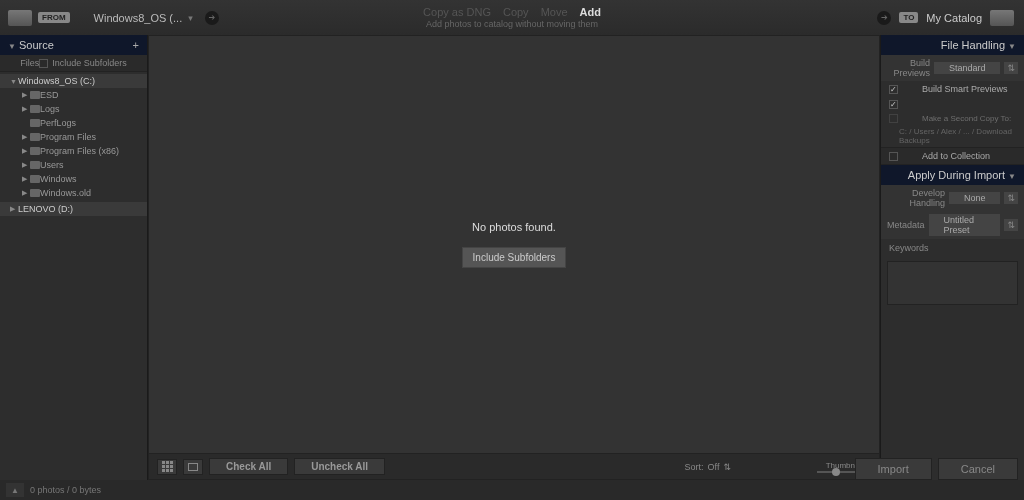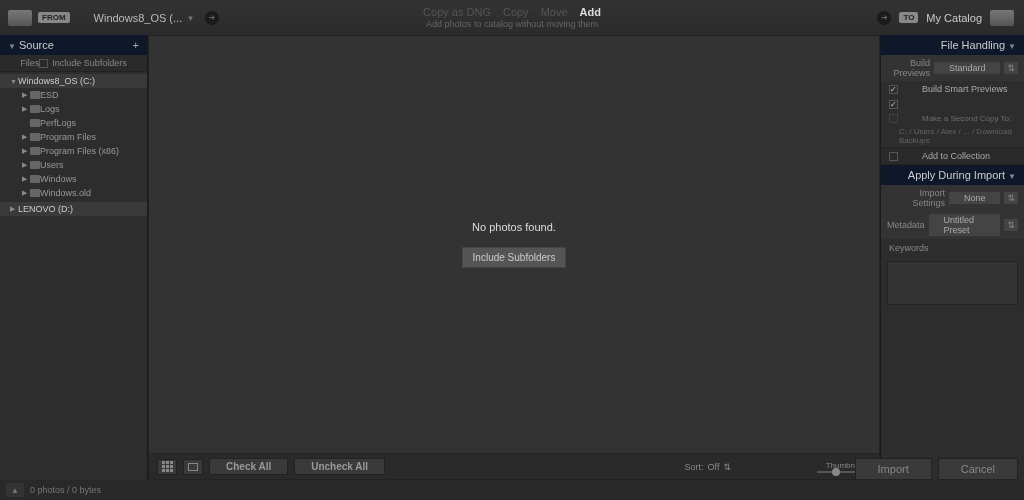--- a/index.html
+++ b/index.html
@@ -227,21 +227,21 @@
         <span>Make a Second Copy To:</span>
       </div>
     <div class="disabled-row">C: / Users / Alex / ... / Download Backups</div>
     <div class="chk-row" style="border-top:1px solid #222;border-bottom:1px solid #222;background:#2a2a2a">
         <span class="chk"></span>
         <span>Add to Collection</span>
       </div>
 
     <div class="panel-hdr" style="justify-content:flex-end"><span>Apply During Import</span>&nbsp;<span class="tri">▼</span></div>
     <div class="dd-row">
-      <span class="lbl">Import Settings</span>
+      <span class="lbl">Develop Handling</span>
       <span class="val">None</span>
       <span class="dd-icon">⇅</span>
     </div>
     <div class="dd-row">
       <span class="lbl">Metadata</span>
       <span class="val">Untitled Preset</span>
       <span class="dd-icon">⇅</span>
     </div>
     <div style="padding:4px 8px;font-size:9px;color:#888">Keywords</div>
     <div class="kw-box"></div>

